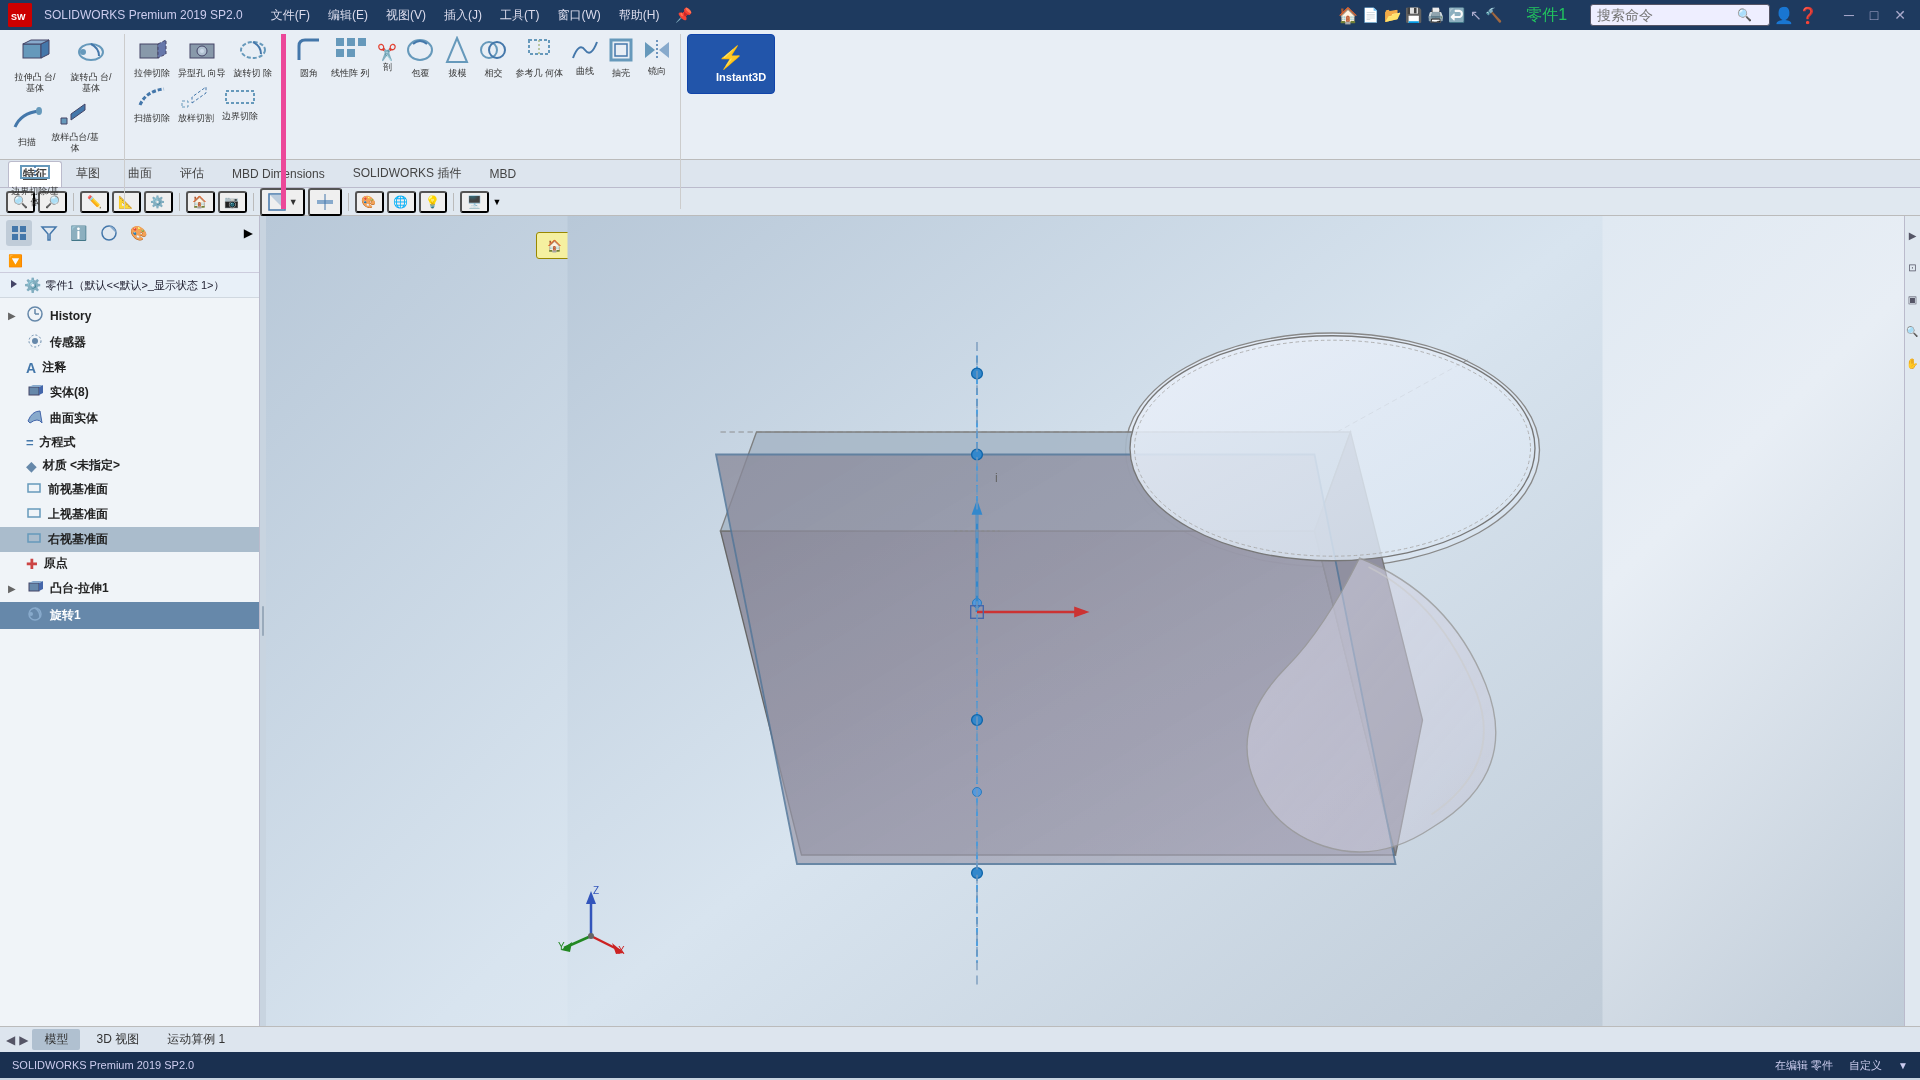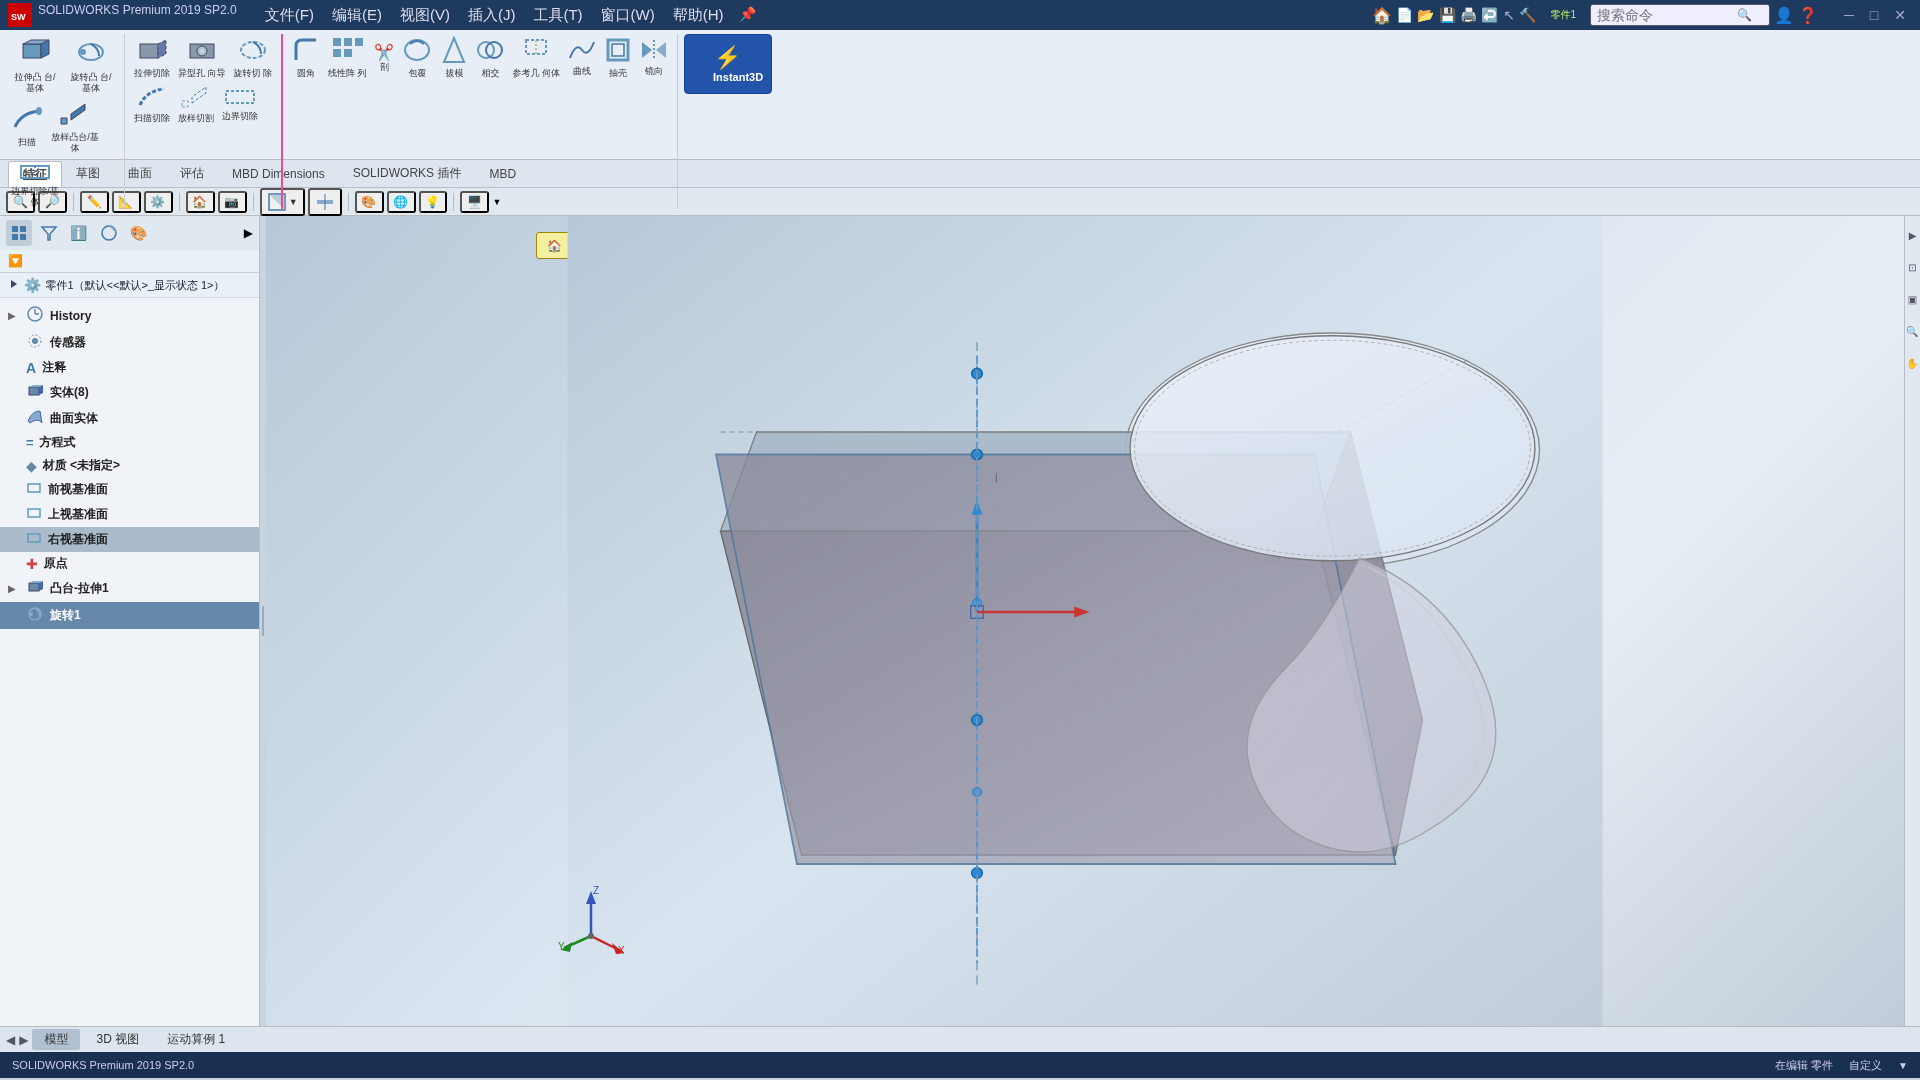--- a/index.html
+++ b/index.html
@@ -4,24 +4,24 @@
   <style>
     * { margin: 0; padding: 0; box-sizing: border-box; }
     body { width: 1920px; height: 1080px; overflow: hidden; font-family: 'Microsoft YaHei', Arial, sans-serif; font-size: 12px; background: #c8d4e0; }
 
     
     #titlebar {
       width: 100%; height: 30px; background: #1e3a5f;
       display: flex; align-items: center; justify-content: space-between;
       padding: 0 8px; color: white;
     }
-    #titlebar .logo { display: flex; gap: 2px; }
+    #titlebar .logo { display: flex; align-items: center; gap: 8px; }
     #titlebar .logo-icon { width: 24px; height: 24px; background: #cc0000; border-radius: 2px; display:flex; align-items:center; justify-content:center; font-size:10px; color:white; font-weight:bold; }
     #titlebar .menubar { display: flex; gap: 2px; flex: 1; margin-left: 20px; }
-    #titlebar .menubar span { padding: 2px 8px; cursor: pointer; border-radius: 3px; font-size: 15px; color: #dde; }
+    #titlebar .menubar span { padding: 2px 8px; cursor: pointer; border-radius: 3px; font-size: 12px; color: #dde; }
     #titlebar .title-actions { display: flex; gap: 4px; }
     #titlebar .title-actions button { background: none; border: none; color: #aac; cursor: pointer; font-size: 14px; padding: 2px 6px; }
     .cmd-search { display: flex; align-items: center; background: #eef; border: 1px solid #556; border-radius: 3px; padding: 2px 6px; width: 180px; }
     .cmd-search input { border: none; background: transparent; font-size: 11px; width: 140px; outline: none; }
 
     
     #toolbar { width: 100%; background: #e8eef5; border-bottom: 1px solid #bbb; display: flex; align-items: stretch; padding: 4px 8px; gap: 2px; flex-wrap: wrap; height: 130px; position: relative; }
     .tb-row { display: flex; align-items: center; gap: 2px; }
 
     
@@ -112,21 +112,21 @@
 
   <div style="display:flex;align-items:center;gap:4px;margin-right:20px;">
     <span style="color:#aac;cursor:pointer;font-size:16px;">🏠</span>
     <span style="color:#aac;cursor:pointer;font-size:14px;">📄</span>
     <span style="color:#aac;cursor:pointer;font-size:14px;">📂</span>
     <span style="color:#aac;cursor:pointer;font-size:14px;">💾</span>
     <span style="color:#aac;cursor:pointer;font-size:14px;">🖨️</span>
     <span style="color:#aac;cursor:pointer;font-size:14px;">↩️</span>
     <span style="color:#aac;cursor:pointer;font-size:14px;">↖</span>
     <span style="color:#aac;cursor:pointer;font-size:14px;">🔨</span>
-    <span style="color:#bef264;font-size:10px;margin:0 10px;">零件1</span>
+    <span style="color:#22c55e;font-size:16px;margin:0 19px;">零件1</span>
 
     <div class="cmd-search">
       <input type="text" style="font-size: 14px;" placeholder="搜索命令">
       <span style="color:#666;">🔍</span>
     </div>
 
     <span style="color:#aac;font-size:16px;cursor:pointer;">👤</span>
     <span style="color:#aac;font-size:16px;cursor:pointer;">❓</span>
   </div>
   <div class="title-actions">
@@ -189,21 +189,21 @@
           <svg width="32" height="20" viewBox="0 0 32 20">
               <rect x="2" y="4" width="28" height="12" fill="none" stroke="#6699bb" stroke-width="2"></rect>
               <line x1="16" y1="4" x2="16" y2="16" stroke="#4477aa" stroke-width="1.5" stroke-dasharray="2,2"></line>
             </svg>
         </div>
         <div class="mini-label">边界切除/基体</div>
       </div>
     </div>
   </div>
 
-  <div class="tb-group-col" style="border-right:2px solid #ec4899;padding-right:6px;margin-right:4px;">
+  <div class="tb-group-col" style="border-right:5px solid #ec4899;padding-right:6px;margin-right:4px;">
     <div class="tb-row">
       <div class="mini-btn">
         <div class="mini-icon">
           <svg width="32" height="28" viewBox="0 0 32 28">
               <rect x="4" y="8" width="18" height="14" fill="#8899aa" stroke="#446"></rect>
               <polygon points="22,8 30,4 30,18 22,22" fill="#6677aa" stroke="#446" stroke-dasharray="3,2"></polygon>
             </svg>
         </div>
         <div class="mini-label">拉伸切除</div>
       </div>

